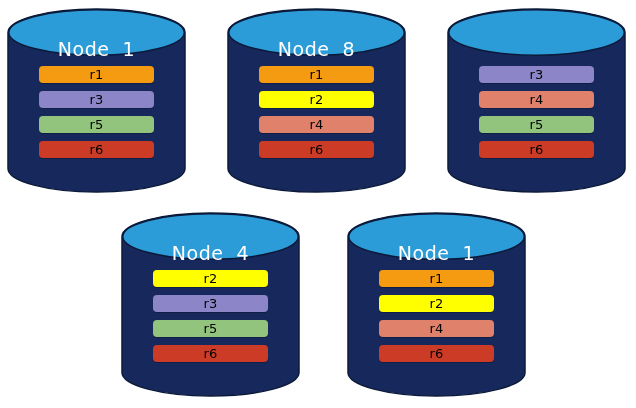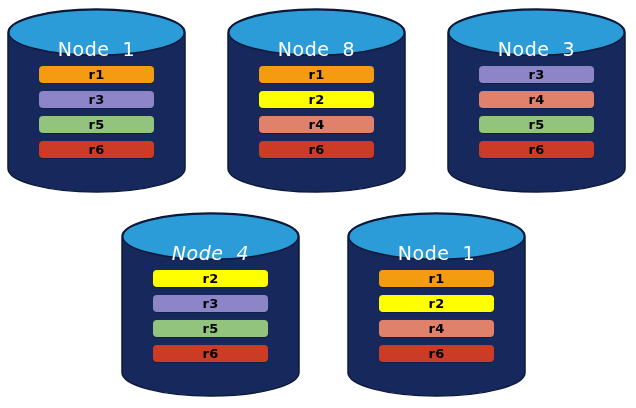--- a/index.html
+++ b/index.html
@@ -59,21 +59,21 @@
     margin-bottom: 8px;
     position: relative;
     display: flex;
     align-items: center;
     justify-content: center;
     box-shadow: 0 1px 0 rgba(0,0,0,0.25);
   }
   .replica:last-child { margin-bottom: 4px; align-items: center; }
   .replica-label {
     font-size: 13px;
-    font-weight: bold;
+    font-weight: normal;
     color: #000000;
     line-height: 1;
     letter-spacing: 0.2px;
   }
 </style>
 </head>
 <body>
 
 <div id="canvas" style="background: rgb(255, 255, 255);">
     <div class="node" style="left: 8px; top: 9px; width: 177px; height: 183px;">
@@ -116,42 +116,41 @@
         <div class="replica" style="background: rgb(204, 59, 38);">
           <span class="replica-label">r6</span>
         </div>
       </div>
     </div>
     <div class="node" style="left: 448px; top: 9px; width: 177px; height: 183px;">
       <svg class="cyl-svg" width="177" height="183" viewBox="0 0 177 183">
         <path d="M 0 23.5 L 0 159.5 A 88.5 23.5 0 0 0 177 159.5 L 177 23.5 A 88.5 23.5 0 0 0 0 23.5 Z" fill="#16285C" stroke="#0C1A3A" stroke-width="1.5"></path>
         <ellipse cx="88.5" cy="23.5" rx="87.75" ry="22.75" fill="#2C9CD8" stroke="#0C1A3A" stroke-width="1.5"></ellipse>
       </svg>
-      <div class="node-title" style="top: 31px;">Node  3</div>
       <div class="replica-stack" style="top: 57px; padding-left: 31px; padding-right: 31px;">
         <div class="replica" style="background: rgb(140, 134, 200);">
           <span class="replica-label">r3</span>
         </div>
         <div class="replica" style="background: rgb(224, 129, 107);">
           <span class="replica-label">r4</span>
         </div>
         <div class="replica" style="background: rgb(146, 196, 125);">
           <span class="replica-label">r5</span>
         </div>
         <div class="replica" style="background: rgb(204, 59, 38);">
           <span class="replica-label">r6</span>
         </div>
       </div>
     </div>
     <div class="node" style="left: 122px; top: 213px; width: 177px; height: 183px;">
       <svg class="cyl-svg" width="177" height="183" viewBox="0 0 177 183">
         <path d="M 0 23.5 L 0 159.5 A 88.5 23.5 0 0 0 177 159.5 L 177 23.5 A 88.5 23.5 0 0 0 0 23.5 Z" fill="#16285C" stroke="#0C1A3A" stroke-width="1.5"></path>
         <ellipse cx="88.5" cy="23.5" rx="87.75" ry="22.75" fill="#2C9CD8" stroke="#0C1A3A" stroke-width="1.5"></ellipse>
       </svg>
-      <div class="node-title" style="top: 31px; font-style: italic;">Node  4</div>
+      <div class="node-title" style="top: 31px;">Node  4</div>
       <div class="replica-stack" style="top: 57px; padding-left: 31px; padding-right: 31px;">
         <div class="replica" style="background: rgb(255, 255, 0);">
           <span class="replica-label">r2</span>
         </div>
         <div class="replica" style="background: rgb(140, 134, 200);">
           <span class="replica-label">r3</span>
         </div>
         <div class="replica" style="background: rgb(146, 196, 125);">
           <span class="replica-label">r5</span>
         </div>

